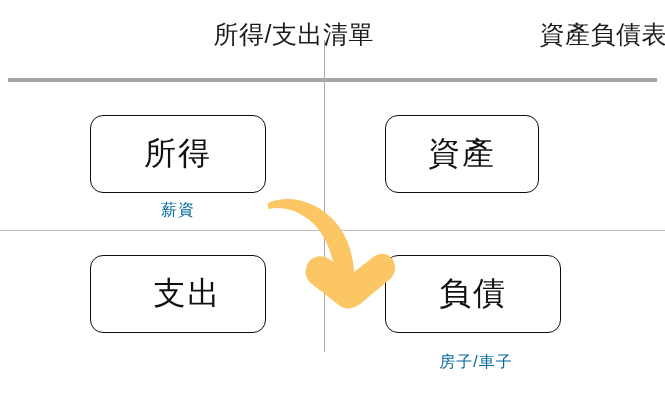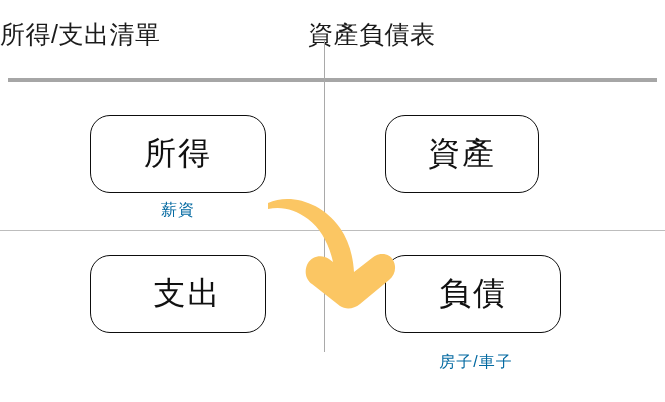--- a/index.html
+++ b/index.html
@@ -20,23 +20,24 @@
   }
 
   
   .col-header {
     position: absolute;
     top: 18px;
     font-size: 25px;
     line-height: 32px;
     color: #1b1b1b;
     font-weight: 400;
-    text-align: left;
+    text-align: right;
     white-space: nowrap;
     letter-spacing: 0.5px;
+    padding-left: 18px;
   }
   #header-left  { left: 0px;   width: 356px; }
   #header-right { left: 308px; width: 341px; }
 
   
   .rule-h-thick {
     position: absolute;
     left: 8px;
     width: 649px;
     top: 78px;
@@ -58,21 +59,21 @@
     width: 1px;
     height: 312px;
     background: #a9a9a9;
   }
 
   
   .qbox {
     position: absolute;
     box-sizing: border-box;
     border: 1.6px solid #0d0d0d;
-    border-radius: 20px;
+    border-radius: 13px;
     background: #ffffff;
     display: flex;
     align-items: center;
     justify-content: center;
     font-size: 32px;
     line-height: 1;
     color: #111111;
     letter-spacing: 2px;
     padding-bottom: 2px;
   }

